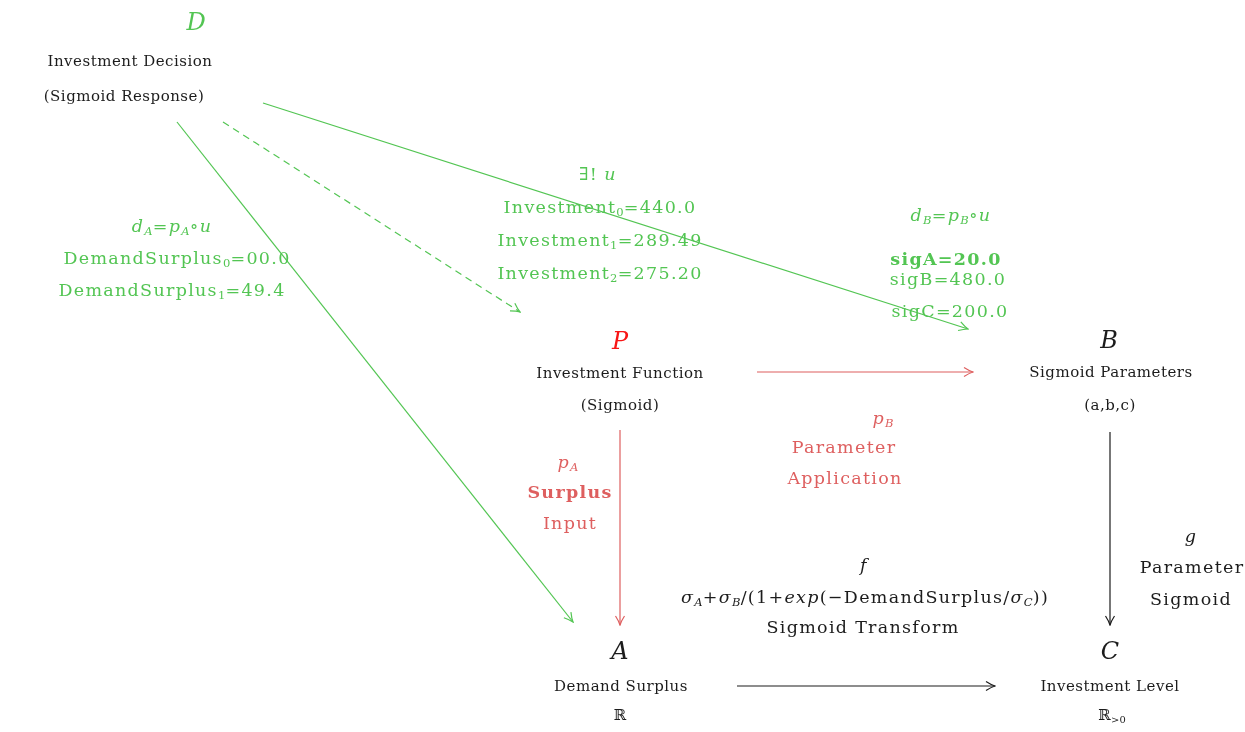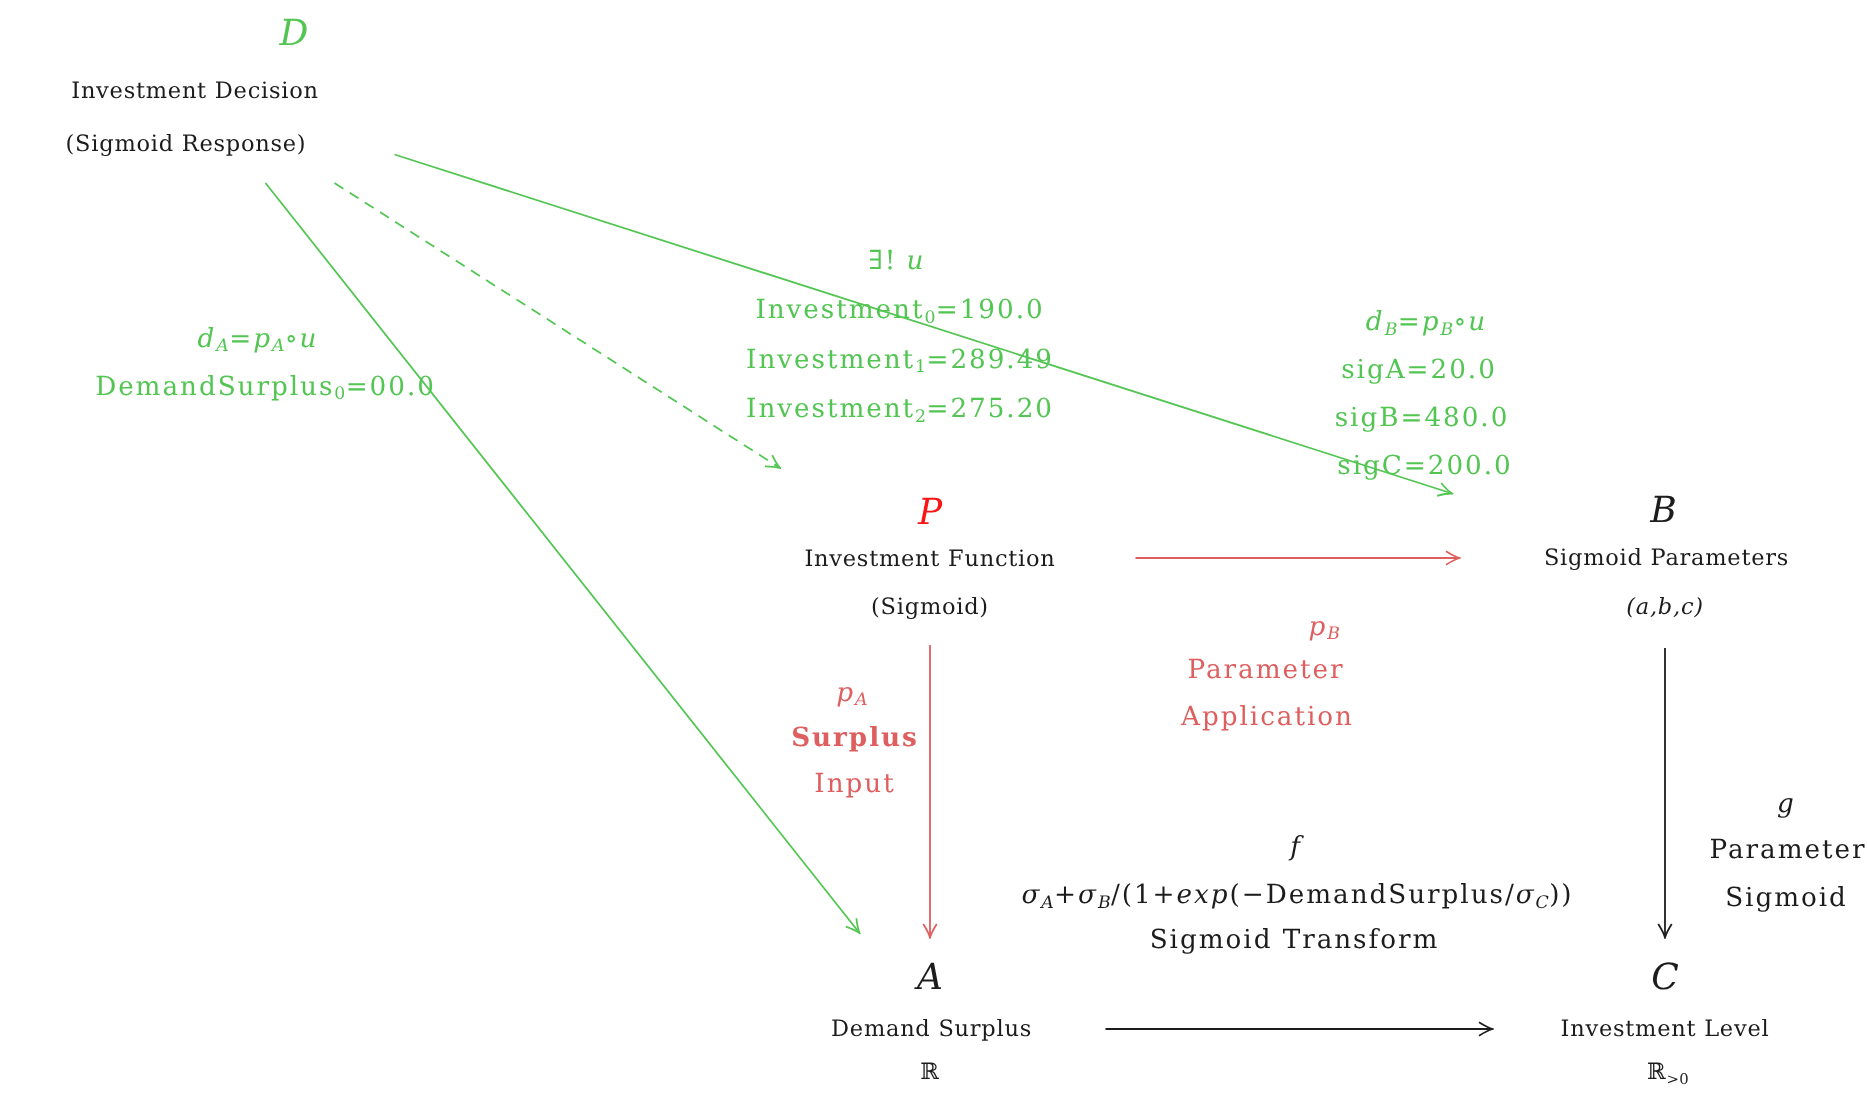--- a/index.html
+++ b/index.html
@@ -59,48 +59,51 @@
   <div class="lbl letter green" style="left:196px;top:22px;">D</div>
   <div class="lbl node-text" style="left:130px;top:61px;">Investment Decision</div>
   <div class="lbl node-text" style="left:124px;top:96px;">(Sigmoid Response)</div>
 
   <div class="lbl small green" style="left:172px;top:227px;">
     <span class="it">d</span><sub class="it">A</sub><span>=</span><span class="it">p</span><sub class="it">A</sub><span>∘</span><span class="it">u</span>
   </div>
   <div class="lbl small green" style="left:177px;top:259px;">
     <span>DemandSurplus</span><sub>0</sub><span>=00.0</span>
   </div>
+  <div class="lbl small green" style="left:172px;top:291px;">
+    <span>DemandSurplus</span><sub>1</sub><span>=49.4</span>
+  </div>
 
   <div class="lbl small green" style="left:598px;top:175px;">
     <span>∃!</span><span class="it gap-l">u</span>
   </div>
   <div class="lbl small green" style="left:600px;top:208px;">
-    <span>Investment</span><sub>0</sub><span>=190.0</span>
+    <span>Investment</span><sub>0</sub><span>=440.0</span>
   </div>
   <div class="lbl small green" style="left:600px;top:241px;">
     <span>Investment</span><sub>1</sub><span>=289.49</span>
   </div>
   <div class="lbl small green" style="left:600px;top:274px;">
     <span>Investment</span><sub>2</sub><span>=275.20</span>
   </div>
 
   <div class="lbl small green" style="left:951px;top:216px;">
     <span class="it">d</span><sub class="it">B</sub><span>=</span><span class="it">p</span><sub class="it">B</sub><span>∘</span><span class="it">u</span>
   </div>
-  <div class="lbl small green" style="left:946px;top:248px;">sigA=20.0</div>
+  <div class="lbl small green" style="left:946px;top:260px;font-weight:bold;">sigA=20.0</div>
   <div class="lbl small green" style="left:948px;top:280px;">sigB=480.0</div>
   <div class="lbl small green" style="left:950px;top:312px;">sigC=200.0</div>
 
   <div class="lbl letter redbright" style="left:620px;top:341px;">P</div>
   <div class="lbl node-text" style="left:620px;top:373px;">Investment Function</div>
   <div class="lbl node-text" style="left:620px;top:405px;">(Sigmoid)</div>
 
   <div class="lbl letter ink" style="left:1109px;top:340px;">B</div>
   <div class="lbl node-text" style="left:1111px;top:372px;">Sigmoid Parameters</div>
-  <div class="lbl node-text" style="left:1110px;top:405px;font-style:italic;">(a,b,c)</div>
+  <div class="lbl node-text" style="left:1110px;top:405px;">(a,b,c)</div>
 
   <div class="lbl small redsoft" style="left:568px;top:463px;">
     <span class="it">p</span><sub class="it">A</sub>
   </div>
   <div class="lbl small redsoft" style="left:570px;top:493px;font-weight:bold;">Surplus</div>
   <div class="lbl small redsoft" style="left:570px;top:524px;">Input</div>
 
   <div class="lbl small redsoft" style="left:841px;top:419px;margin-left:42px;">
     <span class="it">p</span><sub class="it">B</sub>
   </div>

